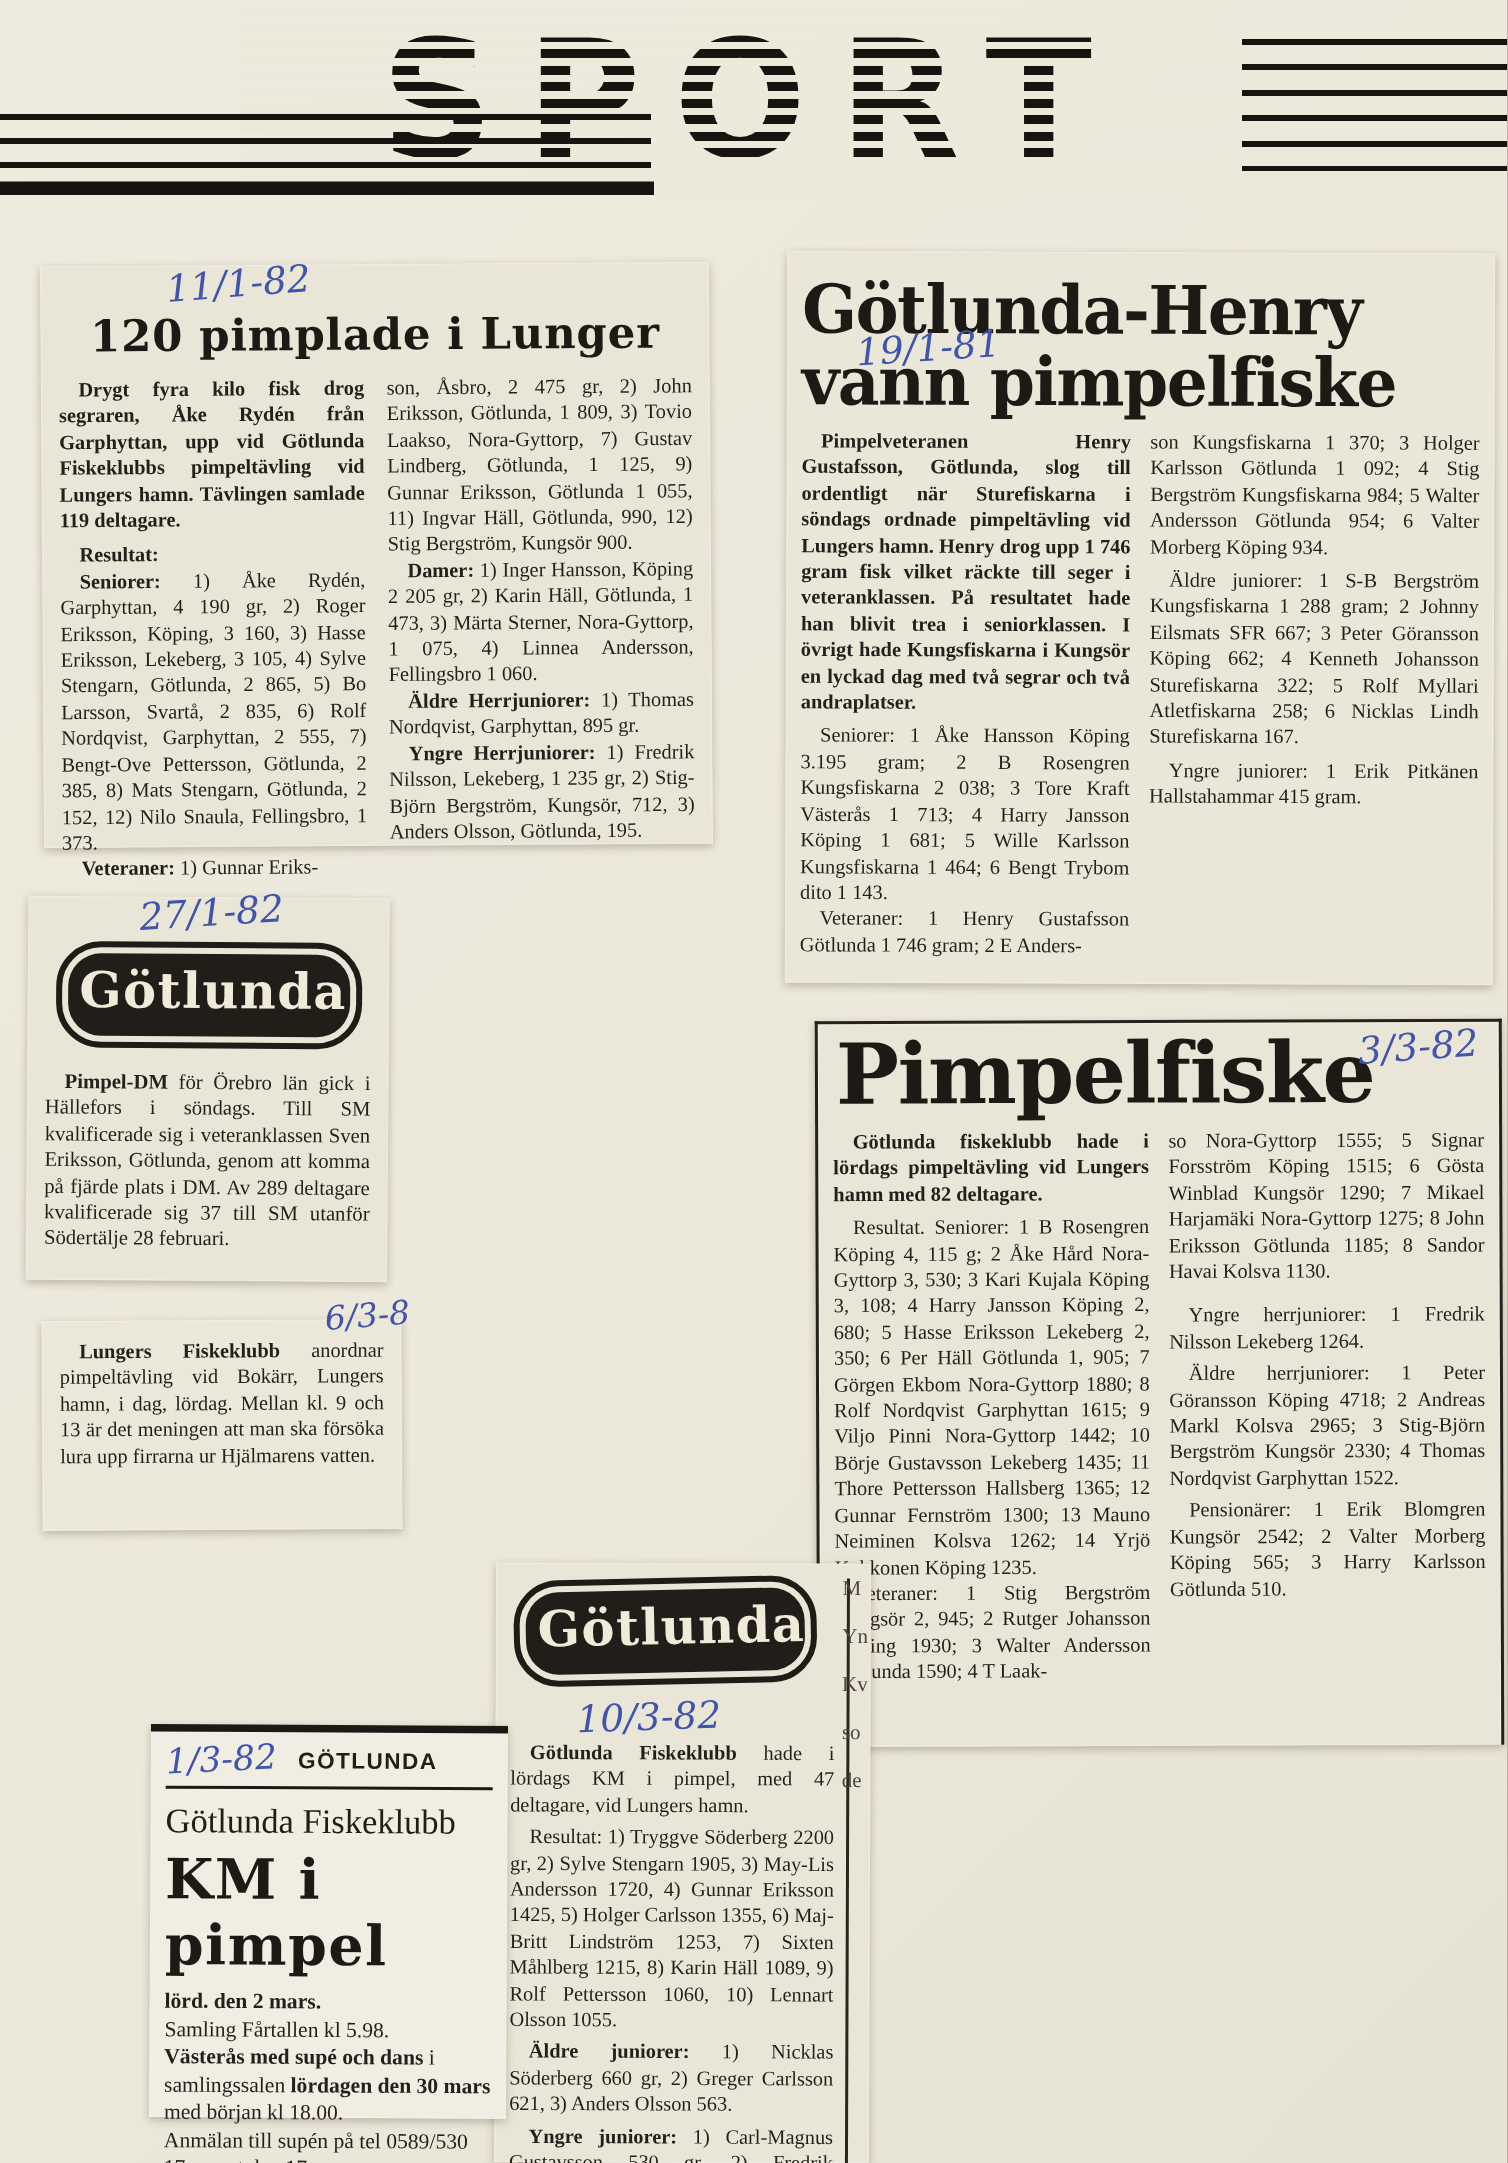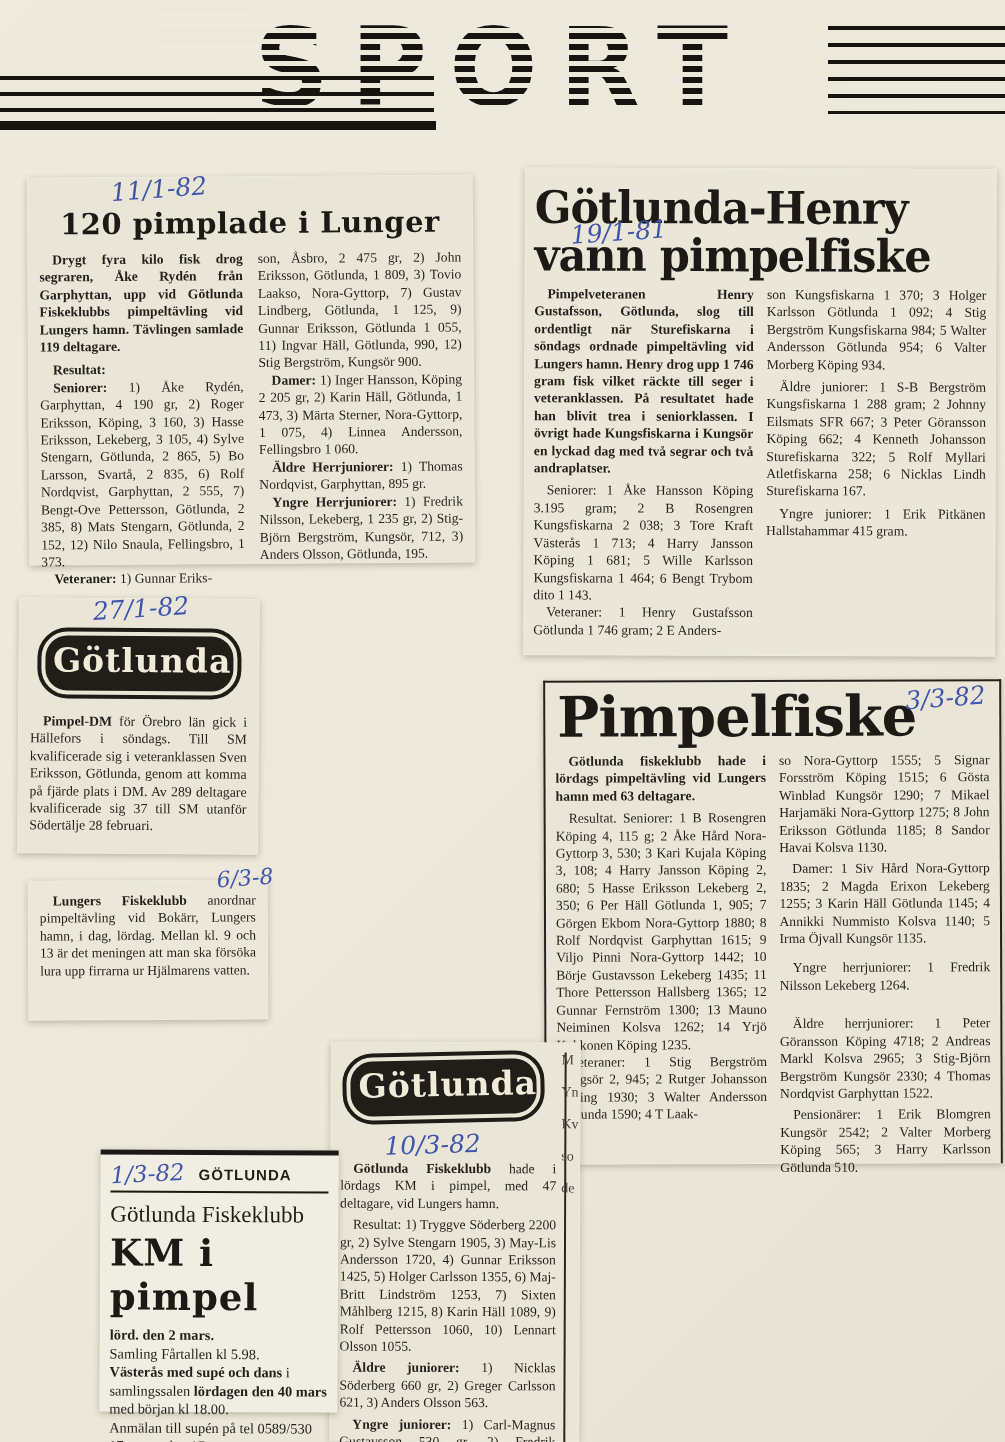--- a/index.html
+++ b/index.html
@@ -152,29 +152,28 @@
     <div class="body">
       <p class="ind"><span class="b">Lungers Fiskeklubb</span> <span>anordnar pimpeltävling vid Bokärr, Lungers hamn, i dag, lördag. Mellan kl. 9 och 13 är det meningen att man ska försöka lura upp firrarna ur Hjälmarens vatten.</span></p>
     </div>
   </div>
 
   <div id="clipE" class="clip">
     <div class="hand" style="right:14px;top:2px;">3/3-82</div>
     <div class="title head">Pimpelfiske</div>
     <div class="cols body">
       <div>
-        <p class="ind b">Götlunda fiskeklubb hade i lördags pimpeltävling vid Lungers hamn med 63 deltagare.</p>
+        <p class="ind b">Götlunda fiskeklubb hade i lördags pimpeltävling vid Lungers hamn med 82 deltagare.</p>
         <p class="ind" style="margin-top:5px;"><span>Resultat. Seniorer:</span> <span>1 B Rosengren Köping 4, 115 g; 2 Åke Hård Nora-Gyttorp 3, 530; 3 Kari Kujala Köping 3, 108; 4 Harry Jansson Köping 2, 680; 5 Hasse Eriksson Lekeberg 2, 350; 6 Per Häll Götlunda 1, 905; 7 Görgen Ekbom Nora-Gyttorp 1880; 8 Rolf Nordqvist Garphyttan 1615; 9 Viljo Pinni Nora-Gyttorp 1442; 10 Börje Gustavsson Lekeberg 1435; 11 Thore Pettersson Hallsberg 1365; 12 Gunnar Fernström 1300; 13 Mauno Neiminen Kolsva 1262; 14 Yrjö Kokkonen Köping 1235.</span></p>
         <p class="ind"><span>Veteraner:</span> <span>1 Stig Bergström Kungsör 2, 945; 2 Rutger Johansson Köping 1930; 3 Walter Andersson Götlunda 1590; 4 T Laak-</span></p>
       </div>
       <div>
         <p><span>so Nora-Gyttorp 1555; 5 Signar Forsström Köping 1515; 6 Gösta Winblad Kungsör 1290; 7 Mikael Harjamäki Nora-Gyttorp 1275; 8 John Eriksson Götlunda 1185; 8 Sandor Havai Kolsva 1130.</span></p>
-        <p class="ind" style="margin-top:4px;"><span>Damer:</span> <span>1 Siv Hård Nora-Gyttorp 1835; 2 Magda Erixon Lekeberg 1255; 3 Karin Häll Götlunda 1145; 4 Annikki Nummisto Kolsva 1140; 5 Irma Öjvall Kungsör 1135.</span></p>
         <p class="ind" style="margin-top:12px;"><span>Yngre herrjuniorer:</span> <span>1 Fredrik Nilsson Lekeberg 1264.</span></p>
-        <p class="ind" style="margin-top:21px;"><span>Äldre herrjuniorer:</span> <span>1 Peter Göransson Köping 4718; 2 Andreas Markl Kolsva 2965; 3 Stig-Björn Bergström Kungsör 2330; 4 Thomas Nordqvist Garphyttan 1522.</span></p>
+        <p class="ind" style="margin-top:4px;"><span>Äldre herrjuniorer:</span> <span>1 Peter Göransson Köping 4718; 2 Andreas Markl Kolsva 2965; 3 Stig-Björn Bergström Kungsör 2330; 4 Thomas Nordqvist Garphyttan 1522.</span></p>
         <p class="ind" style="margin-top:4px;"><span>Pensionärer:</span> <span>1 Erik Blomgren Kungsör 2542; 2 Valter Morberg Köping 565; 3 Harry Karlsson Götlunda 510.</span></p>
       </div>
     </div>
   </div>
 
   <div id="clipF" class="clip">
     <div class="inner">
       <div class="logo">
         <div class="logo-inner">Götlunda</div>
       </div>
@@ -197,17 +196,17 @@
 
   <div id="clipG" class="clip">
     <div class="hdr">
       <span class="hand">1/3-82</span>
       <span class="paper">GÖTLUNDA</span>
     </div>
     <div class="club">Götlunda Fiskeklubb</div>
     <div class="km head">KM i pimpel</div>
     <div class="ln b">lörd. den 2 mars.</div>
     <div class="ln">Samling Fårtallen kl 5.98.</div>
-    <div class="ln"><span class="b">Västerås med supé och dans</span><span> i samlingssalen </span><span class="b">lördagen den 40 mars</span><span> med början kl 18.00.</span></div>
+    <div class="ln"><span class="b">Västerås med supé och dans</span><span> i samlingssalen </span><span class="b">lördagen den 30 mars</span><span> med början kl 18.00.</span></div>
     <div class="ln">Anmälan till supén på tel 0589/530 17 senast den 17 mars.</div>
   </div>
 
 </div>
 
 </body></html>

